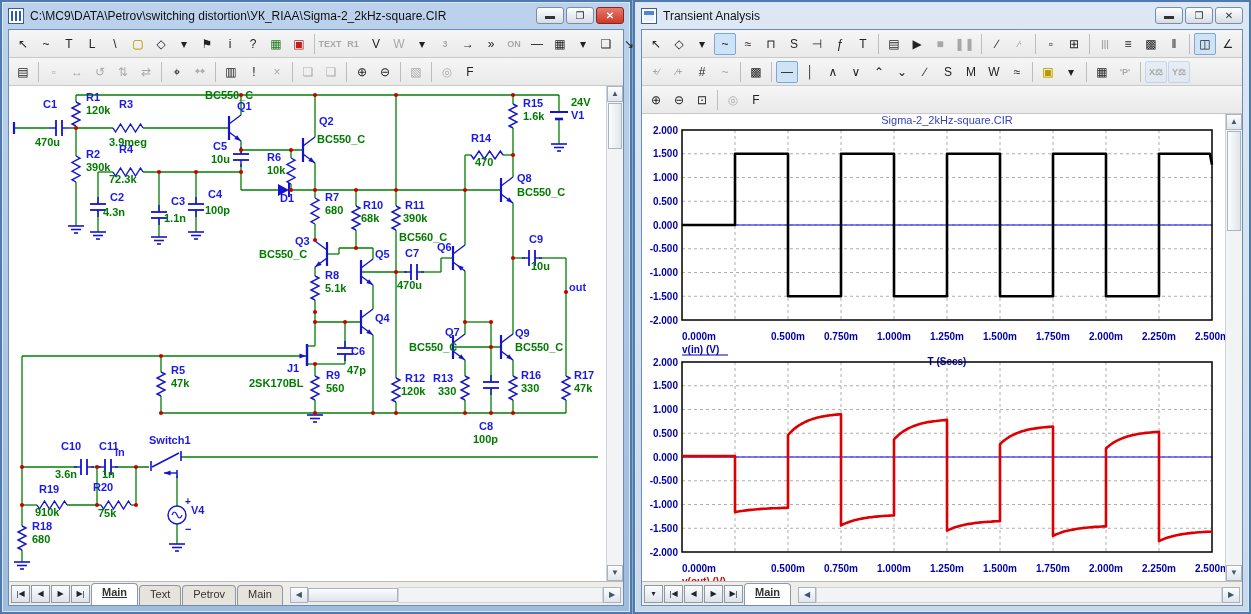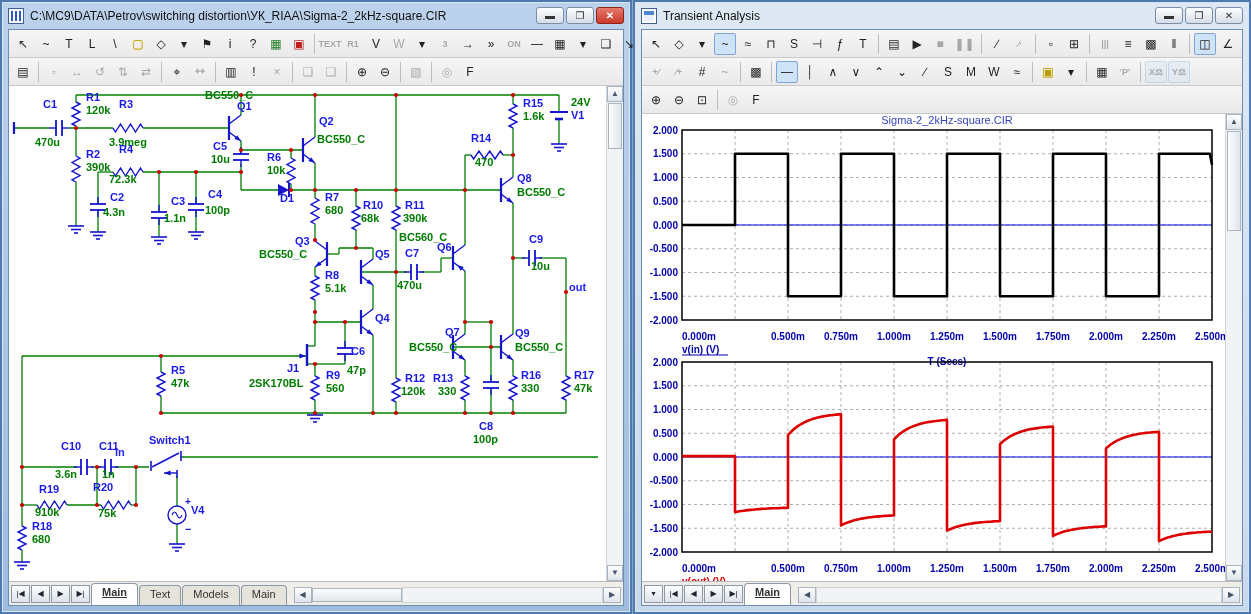--- a/index.html
+++ b/index.html
@@ -614,21 +614,21 @@
         <div class="sbbtn">▼</div>
       </div>
     </div>
     <div class="tabrow" id="l-tabrow">
         <span class="navbtn">|◀</span>
         <span class="navbtn">◀</span>
         <span class="navbtn">▶</span>
         <span class="navbtn">▶|</span>
         <span class="tab active">Main</span>
         <span class="tab">Text</span>
-        <span class="tab">Models</span>
+        <span class="tab">Petrov</span>
         <span class="tab">Main</span>
         <span class="hsb">
           <span class="sbbtn">◀</span>
           <span class="hthumb"></span>
           <span class="track"></span>
           <span class="sbbtn">▶</span>
         </span>
       </div>
   </div>
 </div>

